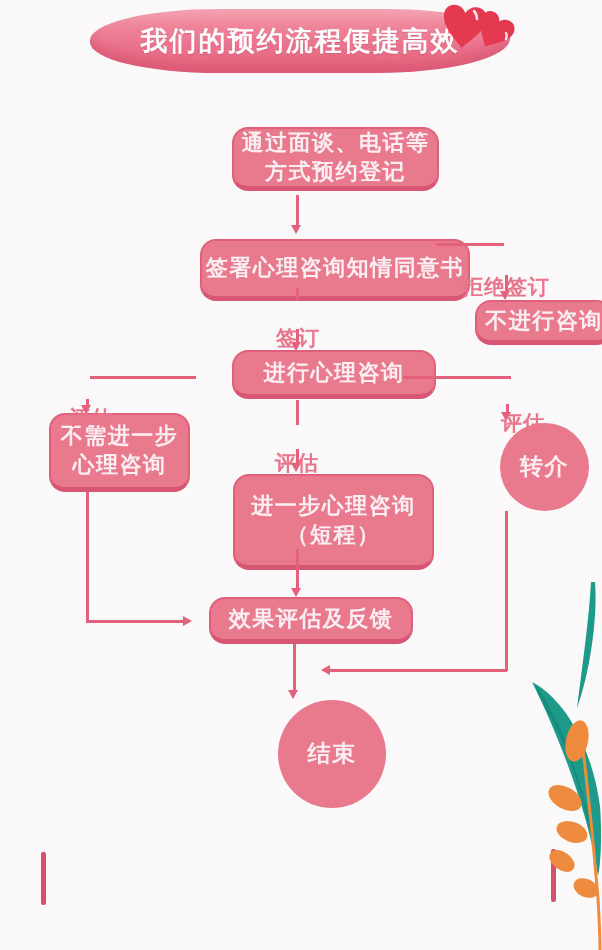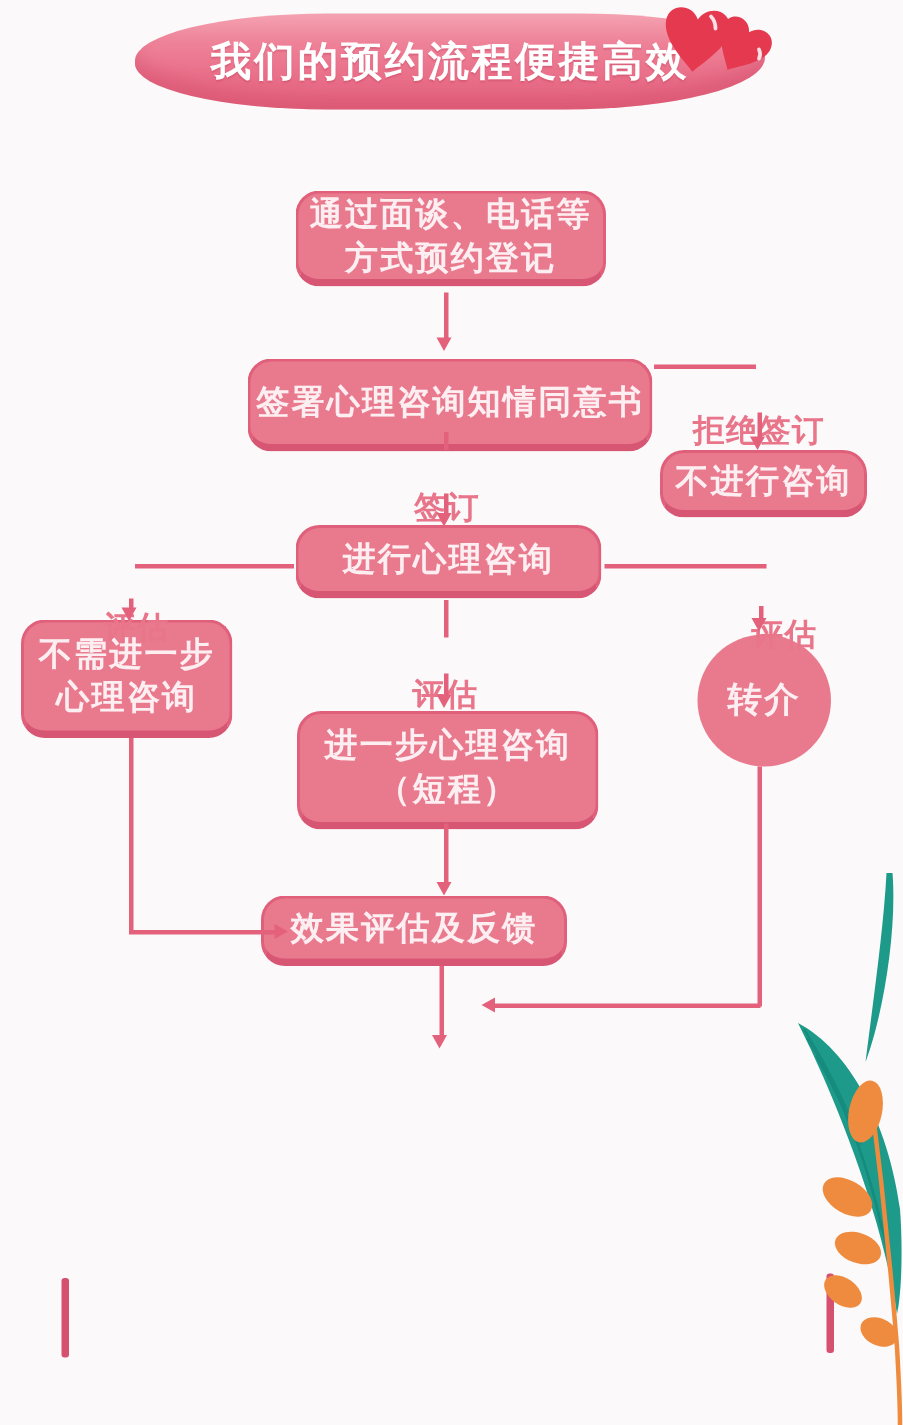--- a/index.html
+++ b/index.html
@@ -38,21 +38,21 @@
   }
   .node{
     position:absolute;box-sizing:border-box;
     display:flex;align-items:center;justify-content:center;text-align:center;
     background:var(--node-fill);
     border:2px solid var(--node-border);
     border-bottom:5px solid var(--node-shade);
     border-radius:16px;
     color:var(--node-text);
     font-weight:bold;font-size:22px;line-height:1.3;
-    letter-spacing:1.5px;white-space:pre-line;
+    letter-spacing:1.5px;white-space:pre-line;margin-left:35px;
   }
   .circle{
     border-radius:50%;border:none;
     background:var(--node-fill);
     font-size:23px;
   }
   .elabel{
     position:absolute;color:var(--label-text);
     font-weight:bold;font-size:21px;letter-spacing:1px;text-align:center;
     white-space:nowrap;
@@ -95,23 +95,24 @@
   </svg>
 
   <div class="node" style="left:197px;top:127px;width:207px;height:64px">通过面谈、电话等
 方式预约登记</div>
   <div class="node" style="left:165px;top:239px;width:270px;height:62px">签署心理咨询知情同意书</div>
   <div class="node" style="left:440px;top:300px;width:138px;height:45px">不进行咨询</div>
   <div class="node" style="left:197px;top:350px;width:204px;height:49px">进行心理咨询</div>
   <div class="node" style="left:14px;top:413px;width:141px;height:79px">不需进一步
 心理咨询</div>
   <div class="node circle" style="left:465px;top:423px;width:89px;height:88px">转介</div>
-  <div class="node" style="left:198px;top:474px;width:201px;height:79px">进一步心理咨询
+  <div class="node" style="left:198px;top:474px;width:201px;height:96px">进一步心理咨询
 （短程）</div>
   <div class="node" style="left:174px;top:597px;width:204px;height:47px">效果评估及反馈</div>
+  <div class="node circle" style="left:243px;top:700px;width:108px;height:108px">结束</div>
 
   <div class="elabel" style="left:448px;top:251px;width:116px">拒绝签订</div>
   <div class="elabel" style="left:267px;top:302px;width:62px">签订</div>
   <div class="elabel" style="left:60px;top:382px;width:62px">评估</div>
   <div class="elabel" style="left:492px;top:387px;width:62px">评估</div>
   <div class="elabel" style="left:266px;top:427px;width:62px">评估</div>
 
   <div class="vl" style="left:296px;top:195px;height:31px"></div>
   <div class="ah down" style="left:291px;top:225px"></div>
 

